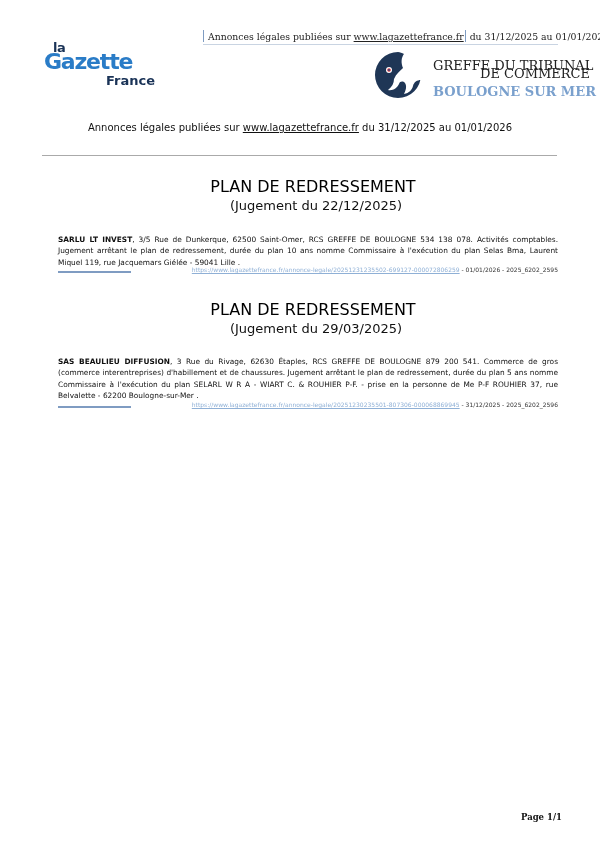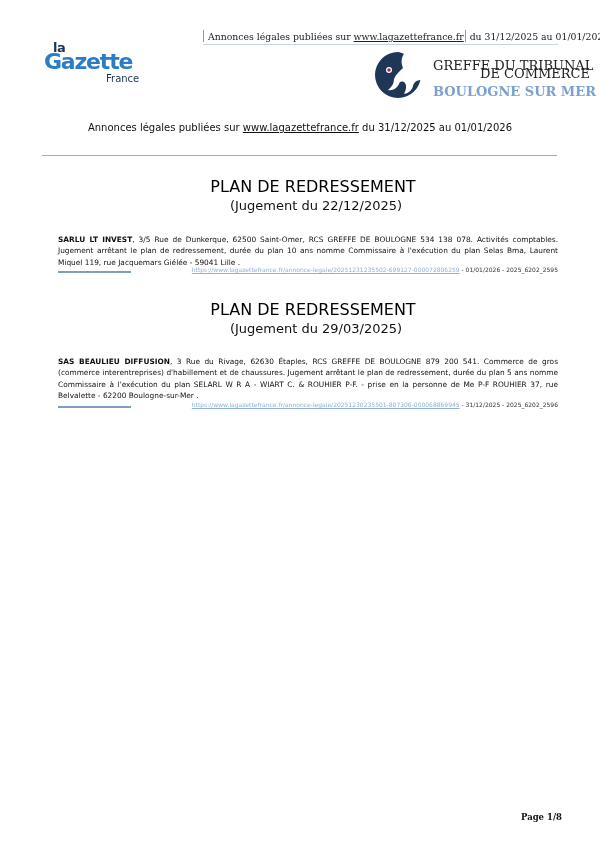--- a/index.html
+++ b/index.html
@@ -7,21 +7,21 @@
 
   .top-banner { position: absolute; left: 203px; top: 30px; font-family: "DejaVu Serif", serif; font-size: 9.3px; color: #222; white-space: nowrap; }
   .top-banner .bar { display: inline-block; width: 1px; height: 12px; background: #7f9cc2; vertical-align: -2px; margin-right: 4px; }
   .top-banner a { color: #222; text-decoration: underline; }
   .top-banner .bar2 { display: inline-block; width: 1px; height: 12px; background: #7f9cc2; vertical-align: -2px; margin: 0 1px; }
   .top-rule { position: absolute; left: 203px; top: 44px; width: 355px; height: 1px; background: #c9d4e2; }
 
   .logo-gazette { position: absolute; left: 44px; top: 40px; width: 100px; height: 45px; }
   .logo-gazette .la { position: absolute; left: 9px; top: 0; font-family: "DejaVu Sans", sans-serif; font-weight: bold; font-size: 13px; color: #1a3357; letter-spacing: -0.5px; }
   .logo-gazette .gz { position: absolute; left: 0; top: 9px; font-family: "DejaVu Sans", sans-serif; font-weight: bold; font-size: 22px; color: #2a7cc7; letter-spacing: -1.2px; }
-  .logo-gazette .fr { position: absolute; left: 62px; top: 33px; font-size: 10px; color: #1a3357; }
+  .logo-gazette .fr { position: absolute; left: 62px; top: 33px; font-size: 13px; color: #1a3357; font-weight: bold; }
 
   .logo-greffe { position: absolute; left: 370px; top: 50px; width: 195px; height: 50px; }
   .logo-greffe svg { position: absolute; left: 0; top: 0; }
   .logo-greffe .t1, .logo-greffe .t2, .logo-greffe .t3 { position: absolute; left: 63px; font-family: "DejaVu Serif", serif; font-size: 13px; white-space: nowrap; }
   .logo-greffe .t1 { top: 8px; color: #222; }
   .logo-greffe .t2 { top: 16px; color: #222; margin-left: 47px; }
   .logo-greffe .t3 { top: 34px; color: #7aa0cd; font-weight: bold; }
 
   .subtitle { position: absolute; left: 0; width: 600px; top: 122px; text-align: center; font-size: 10px; color: #111; }
   .subtitle a { color: #111; text-decoration: underline; }
@@ -80,13 +80,13 @@
 </div>
 
 <div class="notice-title" style="top:300px;">PLAN DE REDRESSEMENT</div>
 <div class="notice-sub" style="top:321px;">(Jugement du 29/03/2025)</div>
 <div class="notice-body" style="top:356px;"><b>SAS BEAULIEU DIFFUSION</b><span>, 3 Rue du Rivage, 62630 Étaples, RCS GREFFE DE BOULOGNE 879 200 541. Commerce de gros (commerce interentreprises) d'habillement et de chaussures. Jugement arrêtant le plan de redressement, durée du plan 5 ans nomme Commissaire à l'exécution du plan SELARL W R A - WIART C. &amp; ROUHIER P-F. - prise en la personne de Me P-F ROUHIER 37, rue Belvalette - 62200 Boulogne-sur-Mer .</span></div>
 <div class="notice-footer" style="top:401px;">
   <div class="blue-bar"></div>
   <div class="meta"><a>https://www.lagazettefrance.fr/annonce-legale/20251230235501-807306-000068869945</a><span> - 31/12/2025 - 2025_6202_2596</span></div>
 </div>
 
-<div class="page-num">Page 1/8</div>
+<div class="page-num">Page 1/1</div>
 
 </body></html>

